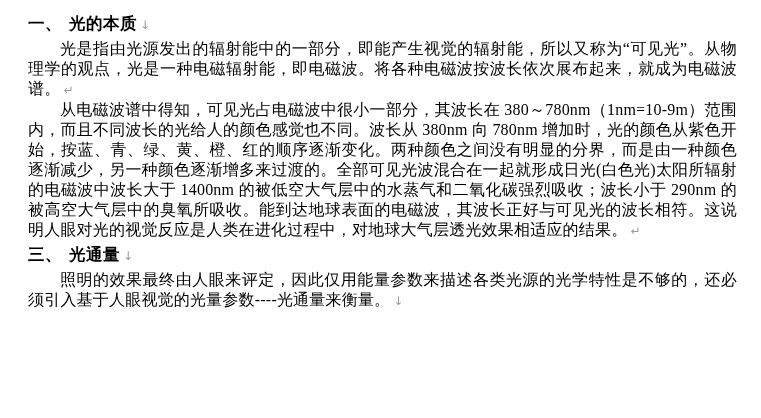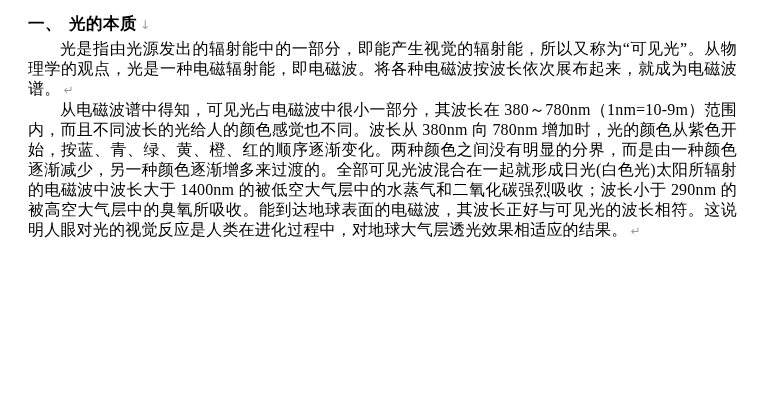--- a/index.html
+++ b/index.html
@@ -58,16 +58,18 @@
   <div class="section">
     <div class="heading"><span class="hnum">一、</span><span>光的本质</span><span class="mark">↓</span></div>
     <p class="para"><span>光是指由光源发出的辐射能中的一部分，即能产生视觉的辐射能，所以又称为“可见光”。从物理学的观点，光是一种电磁辐射能，即电磁波。将各种电磁波按波长依次展布起来，就成为电磁波谱。</span><span class="mark">↵</span></p>
   </div>
 
   <div class="section">
     <p class="para"><span>从电磁波谱中得知，可见光占电磁波中很小一部分，其波长在 380～780nm（1nm=10-9m）范围内，而且不同波长的光给人的颜色感觉也不同。波长从 380nm 向 780nm 增加时，光的颜色从紫色开始，按蓝、青、绿、黄、橙、红的顺序逐渐变化。两种颜色之间没有明显的分界，而是由一种颜色逐渐减少，另一种颜色逐渐增多来过渡的。全部可见光波混合在一起就形成日光(白色光)太阳所辐射的电磁波中波长大于 1400nm 的被低空大气层中的水蒸气和二氧化碳强烈吸收；波长小于 290nm 的被高空大气层中的臭氧所吸收。能到达地球表面的电磁波，其波长正好与可见光的波长相符。这说明人眼对光的视觉反应是人类在进化过程中，对地球大气层透光效果相适应的结果。</span><span class="mark">↵</span></p>
   </div>
 
   <div class="section">
+    <div class="heading"><span class="hnum">三、</span><span>光通量</span><span class="mark">↓</span></div>
+    <p class="para"><span>照明的效果最终由人眼来评定，因此仅用能量参数来描述各类光源的光学特性是不够的，还必须引入基于人眼视觉的光量参数----光通量来衡量。</span><span class="mark">↓</span></p>
     <p class="para"></p>
   </div>
 
 </div>
 
 </body></html>

